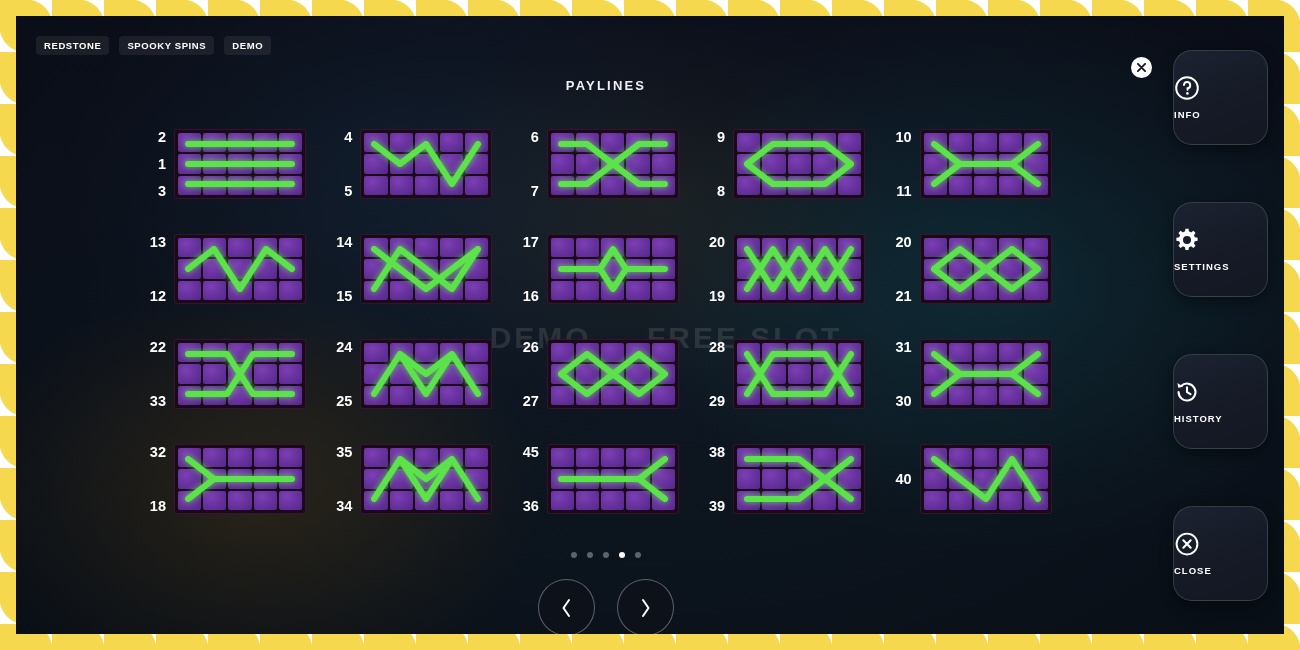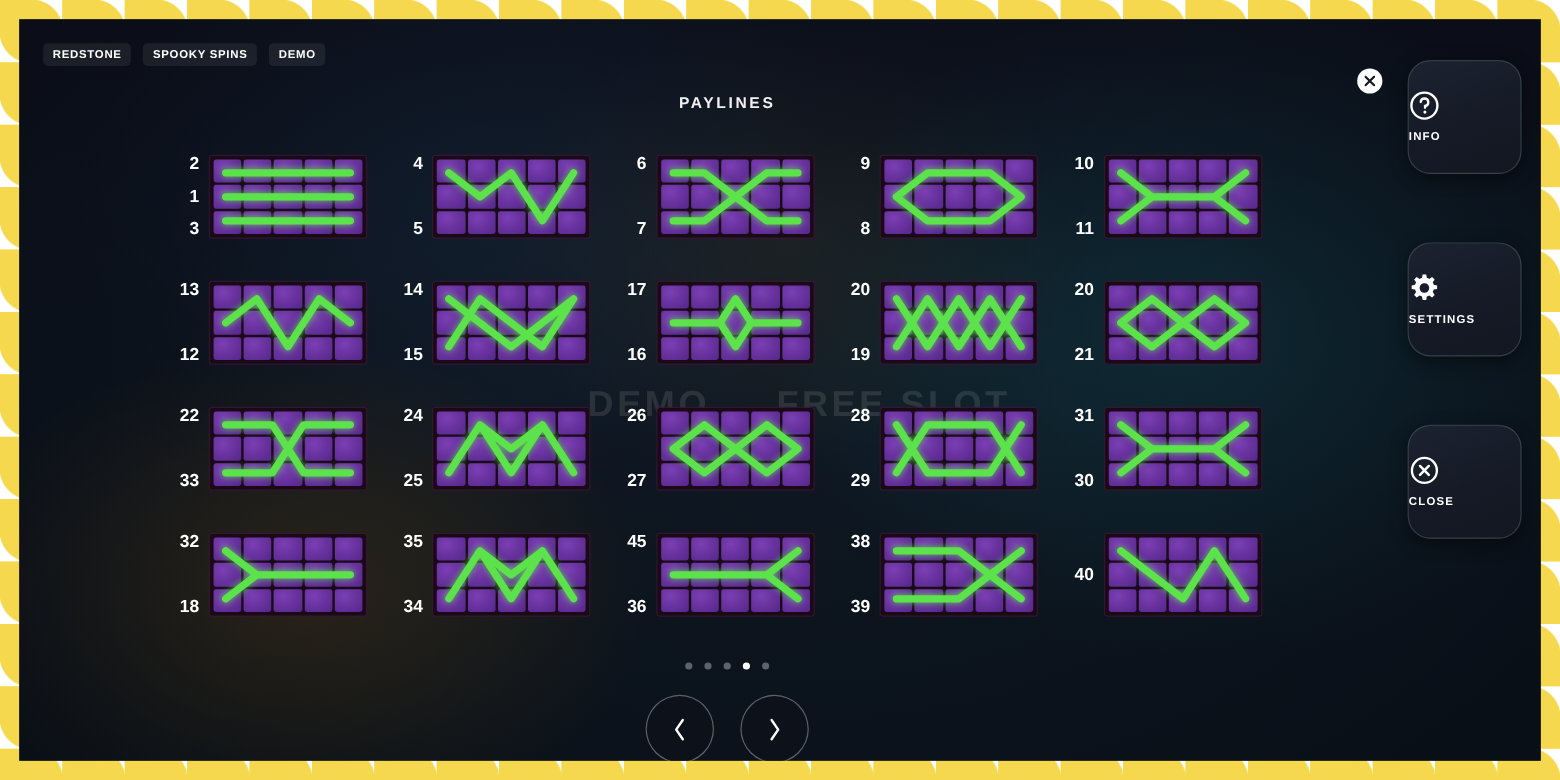--- a/index.html
+++ b/index.html
@@ -817,20 +817,28 @@
         <span class="sl">INFO</span>
       </div>
 
       <div class="side-btn">
         <svg class="si" viewBox="0 0 24 24">
           <path fill="#ffffff" d="M12,8.3a3.7,3.7 0 1 0 0,7.4a3.7,3.7 0 0 0 0,-7.4z M10.6,1.6h2.8l.45,2.6a8.4,8.4 0 0 1 1.9,.79l2.15,-1.5l2,2l-1.5,2.15a8.4,8.4 0 0 1 .79,1.9l2.6,.45v2.8l-2.6,.45a8.4,8.4 0 0 1 -.79,1.9l1.5,2.15l-2,2l-2.15,-1.5a8.4,8.4 0 0 1 -1.9,.79l-.45,2.6h-2.8l-.45,-2.6a8.4,8.4 0 0 1 -1.9,-.79l-2.15,1.5l-2,-2l1.5,-2.15a8.4,8.4 0 0 1 -.79,-1.9l-2.6,-.45v-2.8l2.6,-.45a8.4,8.4 0 0 1 .79,-1.9l-1.5,-2.15l2,-2l2.15,1.5a8.4,8.4 0 0 1 1.9,-.79z"></path>
         </svg>
         <span class="sl">SETTINGS</span>
       </div>
 
+      <div class="side-btn">
+        <svg class="si" viewBox="0 0 24 24">
+          <path d="M4.2,12 a7.8,7.8 0 1 0 2.4,-5.6" fill="none" stroke="#ffffff" stroke-width="1.9" stroke-linecap="round"></path>
+          <path d="M3.2,3.6 L3.9,8.1 L8.4,7.2 Z" fill="#ffffff"></path>
+          <path d="M12,7.7 L12,12.2 L15.2,14" fill="none" stroke="#ffffff" stroke-width="1.9" stroke-linecap="round" stroke-linejoin="round"></path>
+        </svg>
+        <span class="sl">HISTORY</span>
+      </div>
 
       <div class="side-btn">
         <svg class="si" viewBox="0 0 24 24">
           <circle cx="12" cy="12" r="9.6" fill="none" stroke="#ffffff" stroke-width="1.8"></circle>
           <path d="M8.6,8.6 L15.4,15.4 M15.4,8.6 L8.6,15.4" stroke="#ffffff" stroke-width="1.9" stroke-linecap="round"></path>
         </svg>
         <span class="sl">CLOSE</span>
       </div>
 
     </div>

